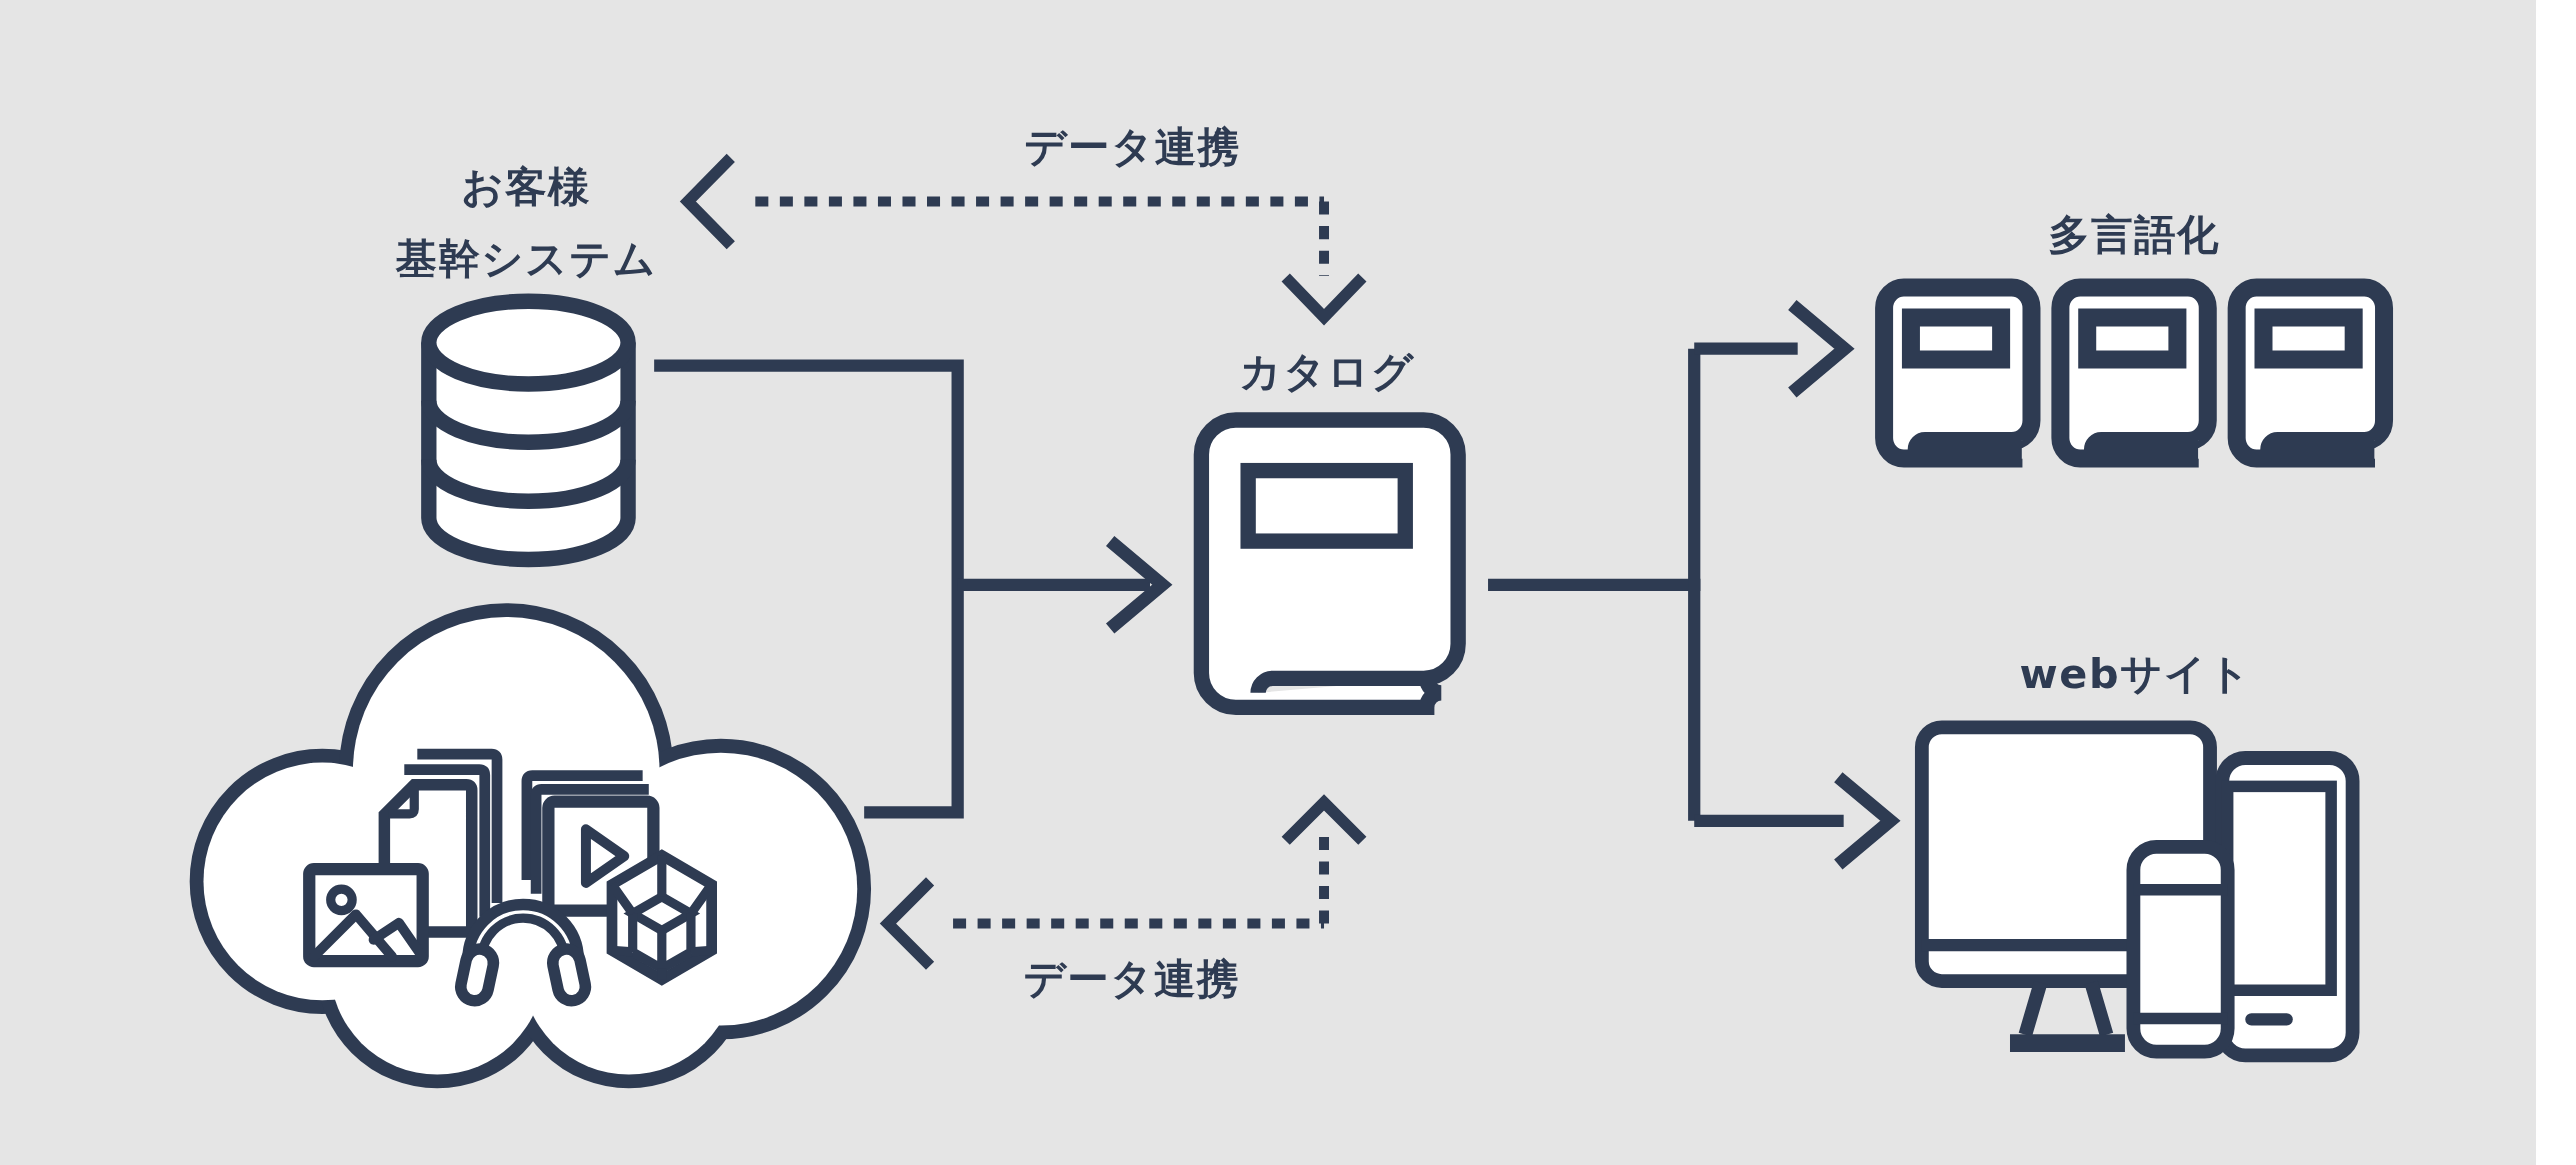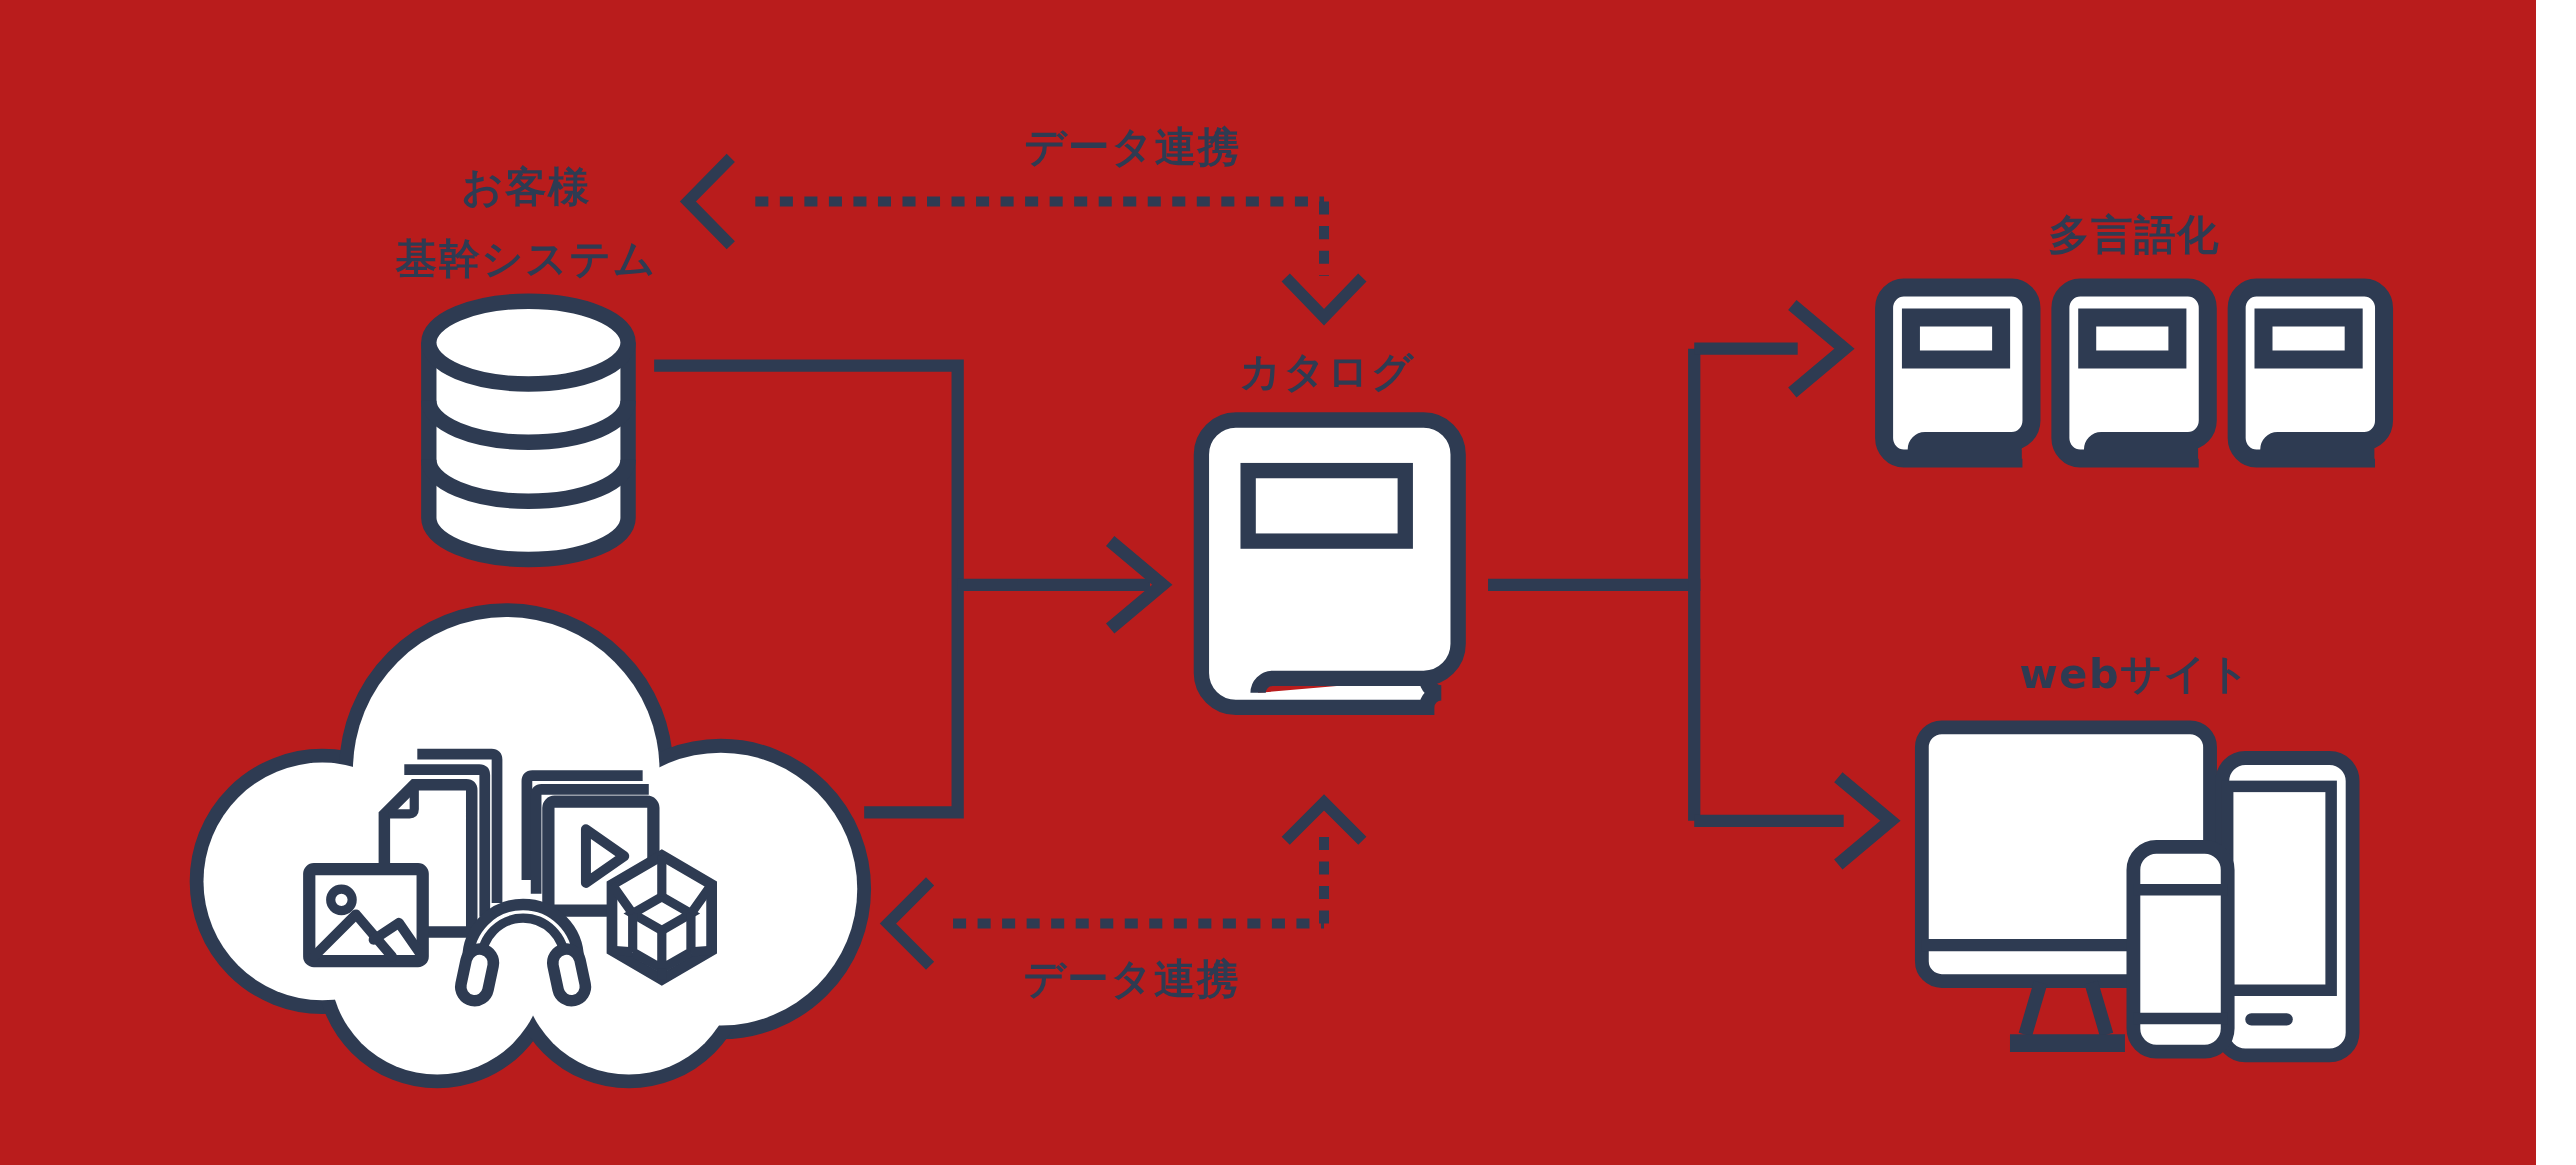--- a/index.html
+++ b/index.html
@@ -1,19 +1,19 @@
 <!DOCTYPE html>
 <html style="font-size:12.3px"><head>
 <meta charset="utf-8">
 <style>
   html,body{
     margin:0;padding:0;background:#ffffff;
     font-family:"DejaVu Sans","Liberation Sans",sans-serif;
   }
-  #stage{position:relative;width:2536px;height:1165px;background:#b91c1c;overflow:hidden;}
+  #stage{position:relative;width:2536px;height:1165px;background:#e5e5e5;overflow:hidden;}
   svg{display:block;}
   .ln{stroke:#2e3b52;fill:none;stroke-linejoin:miter;}
   .lnr{stroke:#2e3b52;fill:none;stroke-linejoin:round;stroke-linecap:round;}
   .wfill{fill:#ffffff;}
   .lbl{
     fill:#2e3b52;font-family:"DejaVu Sans","Liberation Sans",sans-serif;
     font-weight:bold;font-size:54px;letter-spacing:2px;
   }
 </style>
 </head>

